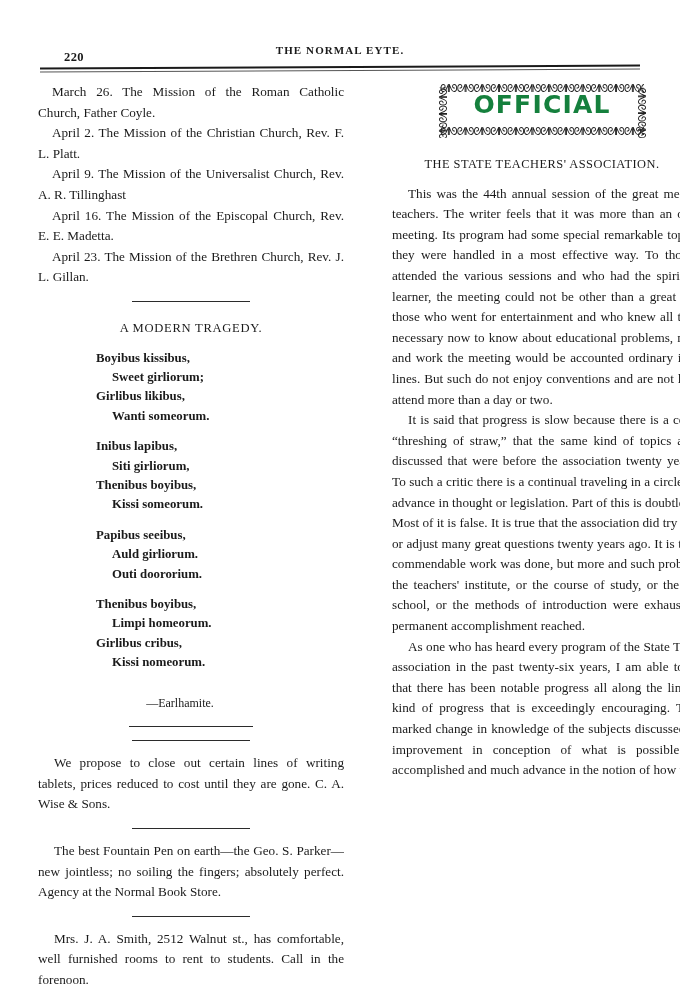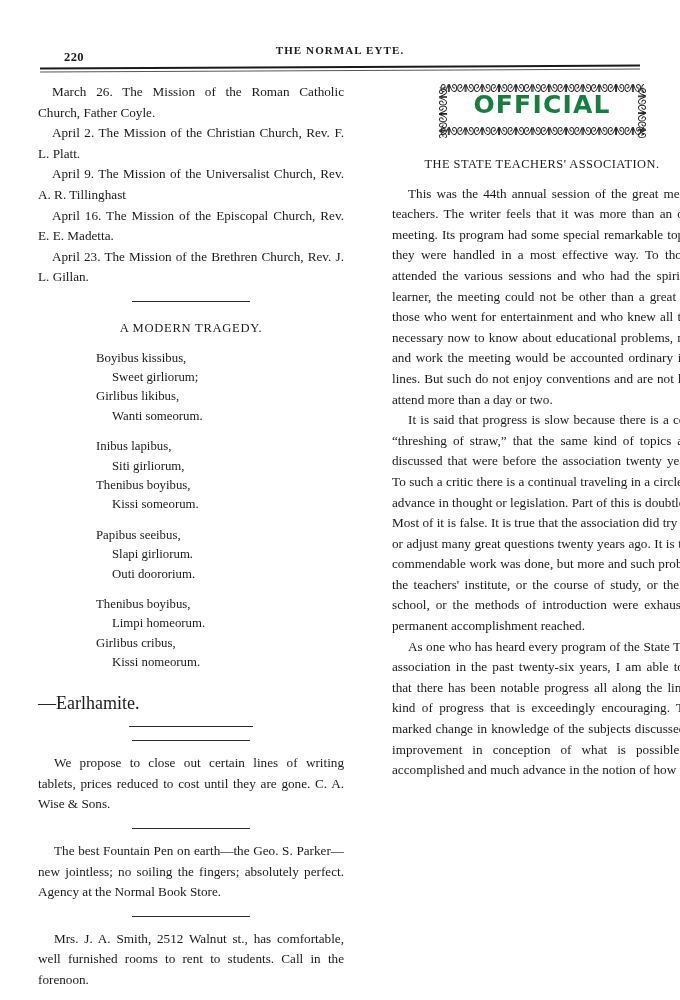--- a/index.html
+++ b/index.html
@@ -121,26 +121,27 @@
     font-size: 12.6px;
     letter-spacing: 0.7px;
     margin-bottom: 10px;
   }
   .stanza { margin-bottom: 11px; }
   .vline {
     text-indent: 0;
     padding-left: 58px;
     line-height: 19.4px;
     font-size: 12.8px;
+    font-weight: bold;
   }
   .vline.ind { padding-left: 74px; }
   .byline {
-    text-align: left;
+    text-align: center;
     padding-right: 22px;
-    font-size: 18px;
+    font-size: 12px;
     text-indent: 0;
     margin-top: 20px;
   }
 
   
   .ad { margin: 0; }
   .ad p { text-indent: 16px; }
 
   
   .official {
@@ -234,21 +235,21 @@
 
       <div class="stanza">
         <p class="vline">Inibus lapibus,</p>
         <p class="vline ind">Siti girliorum,</p>
         <p class="vline">Thenibus boyibus,</p>
         <p class="vline ind">Kissi someorum.</p>
       </div>
 
       <div class="stanza">
         <p class="vline">Papibus seeibus,</p>
-        <p class="vline ind">Slapi girliorum.</p>
+        <p class="vline ind">Auld girliorum.</p>
         <p class="vline ind">Outi doororium.</p>
       </div>
 
       <div class="stanza">
         <p class="vline">Thenibus boyibus,</p>
         <p class="vline ind">Limpi homeorum.</p>
         <p class="vline">Girlibus cribus,</p>
         <p class="vline ind">Kissi nomeorum.</p>
       </div>
 

